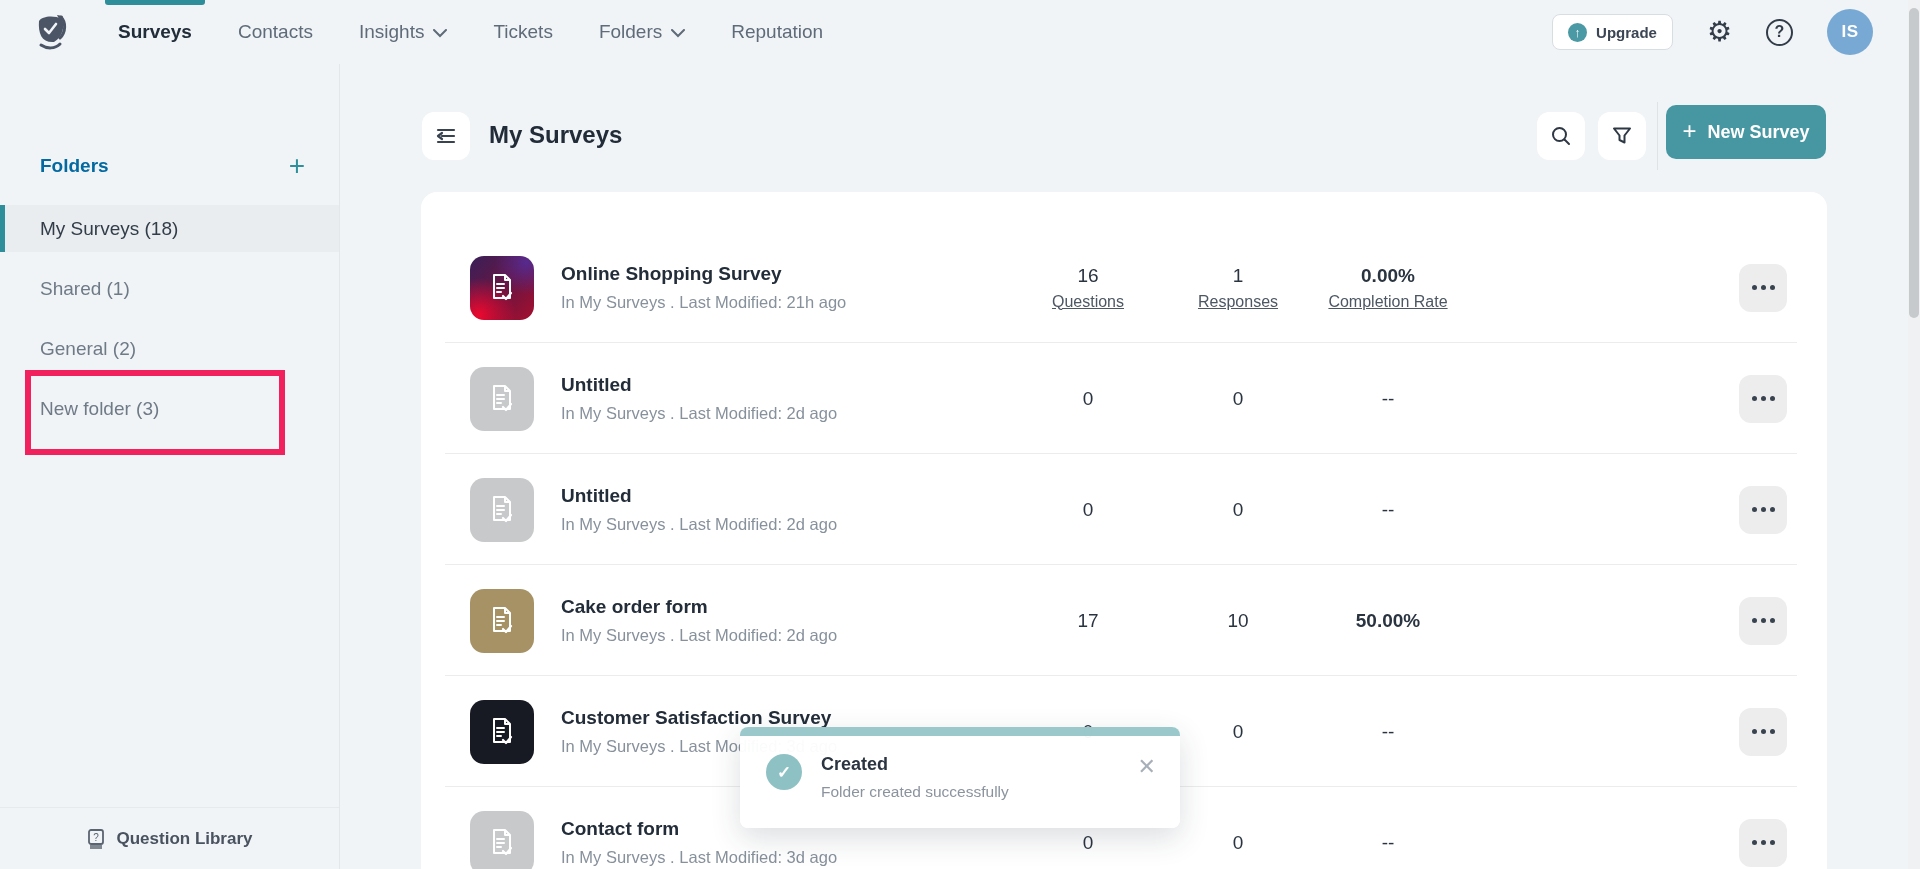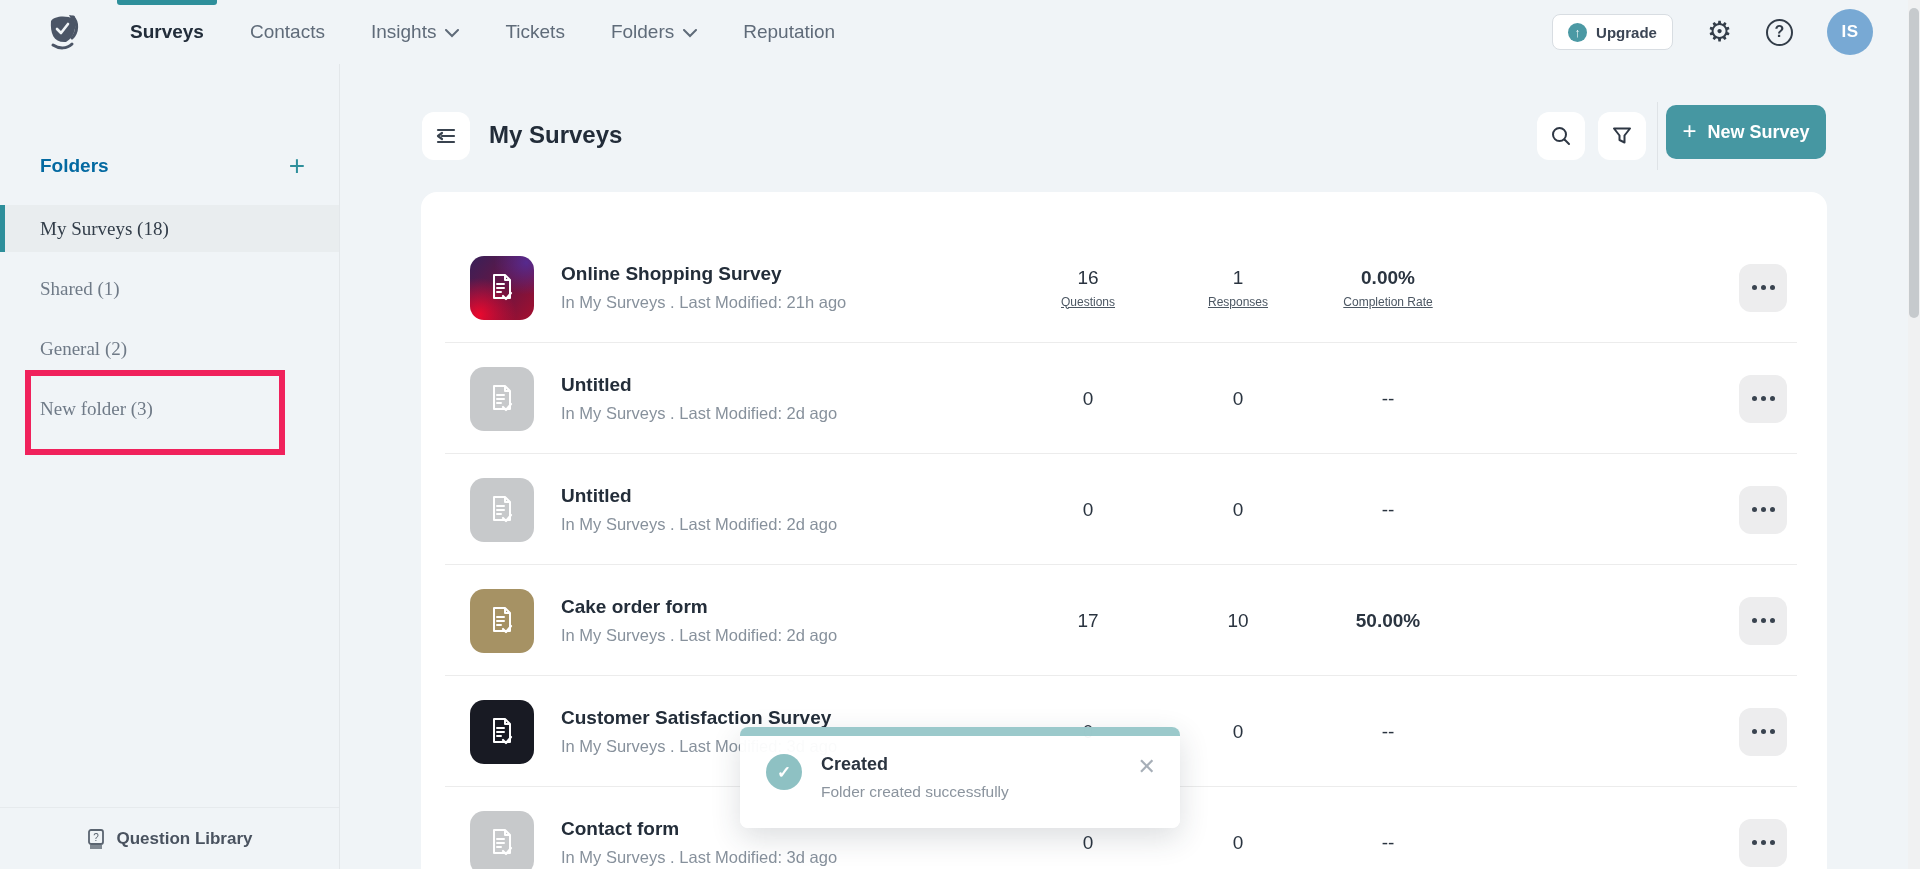--- a/index.html
+++ b/index.html
@@ -4,21 +4,21 @@
 <style>
   * { box-sizing: border-box; margin: 0; padding: 0; }
   html,body { width:1920px; height:869px; overflow:hidden; }
   body {
     font-family: "Liberation Sans", sans-serif;
     background:#f0f4f7;
     position:relative;
     color:#2a3440;
   }
   
-  .topbar { position:absolute; top:0; left:12px; right:0; height:64px; display:flex; align-items:center; }
+  .topbar { position:absolute; top:0; left:0; right:0; height:64px; display:flex; align-items:center; }
   .logo { margin-left:34px; width:36px; height:40px; display:flex; align-items:center; }
   .nav { display:flex; margin-left:48px; gap:46px; height:64px; }
   .nav-item { position:relative; display:flex; align-items:center; gap:9px; height:64px;
               font-size:19px; color:#5f6b79; cursor:pointer; }
   .nav-item.active { color:#222d3a; font-weight:700; }
   .nav-item.active::before { content:""; position:absolute; top:0; left:-13px; right:-13px; height:5px;
               background:#2e8f9b; border-radius:0 0 3px 3px; }
   .chev { width:14px; height:9px; margin-top:3px; }
   .top-right { margin-left:auto; display:flex; align-items:center; gap:34px; margin-right:47px; }
   .upgrade-btn { display:flex; align-items:center; gap:9px; background:#ffffff; border:1px solid #d8dde2;
@@ -30,21 +30,21 @@
   .help { width:27px; height:27px; border:2.4px solid #333d49; border-radius:50%; display:flex;
               align-items:center; justify-content:center; font-size:16px; font-weight:700; color:#333d49; cursor:pointer; }
   .avatar { width:46px; height:46px; border-radius:50%; background:#78a9d4; color:#fff; display:flex;
               align-items:center; justify-content:center; font-size:17px; font-weight:700; letter-spacing:0.5px; cursor:pointer; }
   
   .sidebar { position:absolute; top:64px; left:0; bottom:0; width:340px; border-right:1px solid #e3e7ea; }
   .folders-header { position:absolute; top:88px; left:40px; right:34px; display:flex;
               justify-content:space-between; align-items:center; }
   .folders-title { font-size:19px; font-weight:600; color:#0369a1; }
   .folders-add { font-size:28px; font-weight:300; color:#2e8f9b; line-height:1; cursor:pointer; }
-  .folder-list { position:absolute; top:141px; left:0; right:0;font-family:Liberation Serif, serif; }
+  .folder-list { position:absolute; top:141px; left:0; right:0; }
   .folder-item { height:47px; display:flex; align-items:center; padding-left:40px; font-size:19px;
               color:#6f7a87; margin-bottom:13px; cursor:pointer; }
   .folder-item.active { background:#e9edef; box-shadow:inset 5px 0 0 #2e8f9b; color:#323d49; }
   .highlight-box { position:absolute; left:25px; top:306px; width:260px; height:85px;
               border:6px solid #f0215c; pointer-events:none; }
   .sidebar-footer { position:absolute; left:0; right:0; bottom:0; height:62px; border-top:1px solid #e6eaed;
               display:flex; align-items:center; justify-content:center; gap:9px; cursor:pointer; }
   .sidebar-footer span { font-size:17px; font-weight:600; color:#49525f; }
   
   .icon-btn { position:absolute; width:48px; height:48px; background:#ffffff; border:none; border-radius:12px;
@@ -73,21 +73,21 @@
   .thumb.g-gray { background:#c7c9cb; }
   .thumb.g-tan { background:#a69264; }
   .thumb.g-black { background:#181a23; }
   .row-text { margin-left:27px; }
   .row-title { font-size:19px; font-weight:700; color:#232d39; margin-bottom:8px; cursor:pointer; }
   .row-sub { font-size:16.5px; color:#87919c; }
   .stat { position:absolute; top:50%; transform:translate(-50%,-50%); text-align:center; }
   .stat.q { left:667px; } .stat.r { left:817px; } .stat.c { left:967px; }
   .stat-num { font-size:19px; color:#2a3440; }
   .stat-num.bold { font-weight:700; }
-  .stat-label { font-size:12px; color:#4c5763; text-decoration:underline; margin-top:6px; cursor:pointer; }
+  .stat-label { font-size:16px; color:#4c5763; text-decoration:underline; margin-top:6px; cursor:pointer; }
   .row-menu { position:absolute; left:1318px; top:50%; transform:translateY(-50%); width:48px; height:48px;
               background:#ededee; border:none; border-radius:12px; display:flex; align-items:center;
               justify-content:center; gap:4px; cursor:pointer; }
   .row-menu i { width:5px; height:5px; border-radius:50%; background:#39434f; }
   
   .toast { position:absolute; left:740px; top:727px; width:440px; height:101px; background:rgba(255,255,255,0.96);
               border-radius:8px; box-shadow:0 10px 30px rgba(40,50,60,0.16); z-index:50; }
   .toast-bar { position:absolute; top:0; left:0; right:0; height:9px; background:rgba(138,192,194,0.85);
               border-radius:8px 8px 0 0; }
   .toast-body { display:flex; align-items:flex-start; padding:27px 24px 0 26px; }

